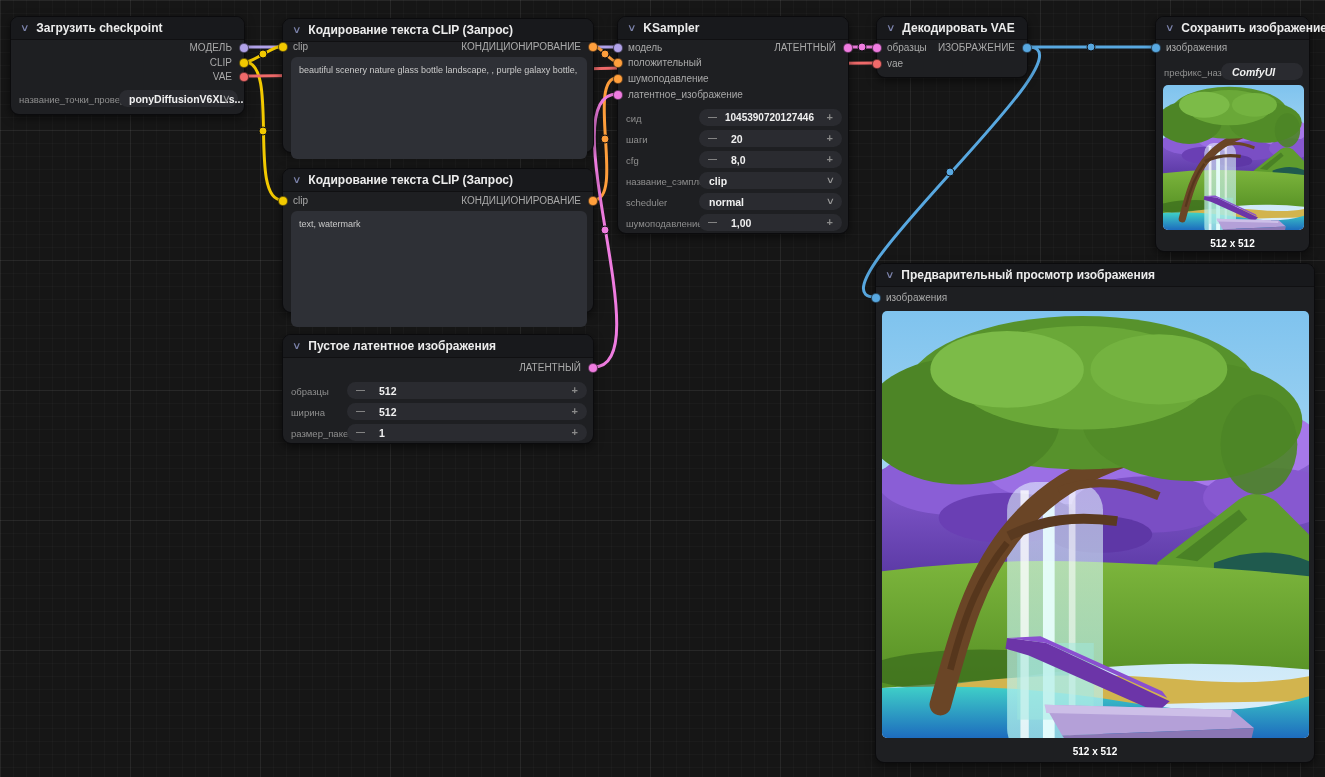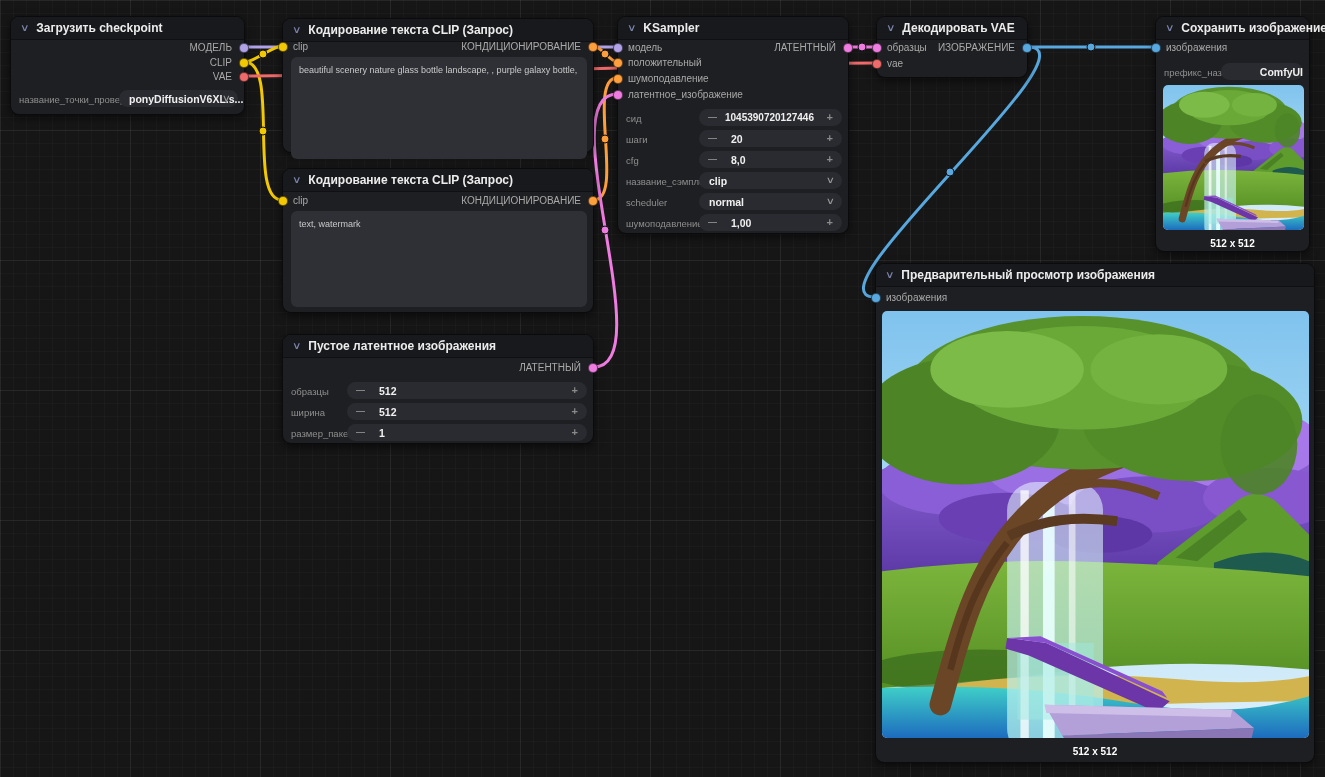--- a/index.html
+++ b/index.html
@@ -48,21 +48,21 @@
   .wlabel{position:absolute;left:0;top:4px;font-size:9.5px;color:#8f8f8f;white-space:nowrap;}
   .pill{
     position:absolute;top:0;right:0;height:17px;
     background:#2a2b30;border-radius:9px;box-sizing:border-box;
   }
   .pill .minus{position:absolute;left:9px;top:3px;font-size:9px;color:#8a8a8a;font-weight:bold;cursor:pointer;}
   .pill .plus{position:absolute;right:9px;top:2px;font-size:11px;color:#8a8a8a;font-weight:bold;cursor:pointer;}
   .pill .val{position:absolute;left:32px;top:3px;font-size:10.5px;color:#f0f0f0;font-weight:bold;white-space:nowrap;}
   .pill.combo .val{left:10px;}
   .pill .cchev{position:absolute;right:8px;top:3px;color:#9a9a9a;font-size:9px;transform:scaleX(1.4);cursor:pointer;}
-  .pill.center .val{left:0;right:0;text-align:right;}
+  .pill.center .val{left:11px;right:0;text-align:left;font-style:italic;}
   .prompt{
     position:absolute;background:#2e3036;border-radius:6px;
     color:#c9c9c9;font-size:9px;line-height:12px;padding:7px 8px;
     box-sizing:border-box;overflow:hidden;cursor:text;
   }
   .imgbox{position:absolute;border-radius:5px;overflow:hidden;background:#000;}
   .imgbox svg{display:block;width:100%;height:100%;}
   .caption{position:absolute;left:0;right:0;text-align:center;color:#fff;font-size:10px;font-weight:bold;}
 </style>
 </head>
@@ -197,21 +197,21 @@
 
   <div class="node" style="left:282px;top:168px;width:312px;height:145px">
     <div class="nheader">
       <span class="chev">∨</span>
       <span class="ntitle">Кодирование текста CLIP (Запрос)</span>
     </div>
     <span class="pdot" style="top: 27px; left: -5px; background: rgb(242, 201, 0);"></span>
     <span class="plbl" style="top:26px;left:10px">clip</span>
     <span class="plbl out" style="top:26px;right:12px">КОНДИЦИОНИРОВАНИЕ</span>
     <span class="pdot" style="top: 27px; right: -5px; background: rgb(255, 159, 60);"></span>
-    <div class="prompt" style="left:8px;top:42px;width:296px;height:96px">text, watermark</div>
+    <div class="prompt" style="left:8px;top:42px;width:296px;height:116px">text, watermark</div>
   </div>
 
   <div class="node" style="left:282px;top:334px;width:312px;height:110px">
     <div class="nheader">
       <span class="chev">∨</span>
       <span class="ntitle">Пустое латентное изображения</span>
     </div>
     <span class="plbl out" style="top:27px;right:12px">ЛАТЕНТНЫЙ</span>
     <span class="pdot" style="top: 28px; right: -5px; background: rgb(239, 124, 224);"></span>
     <div class="wrow" style="top:47px">

